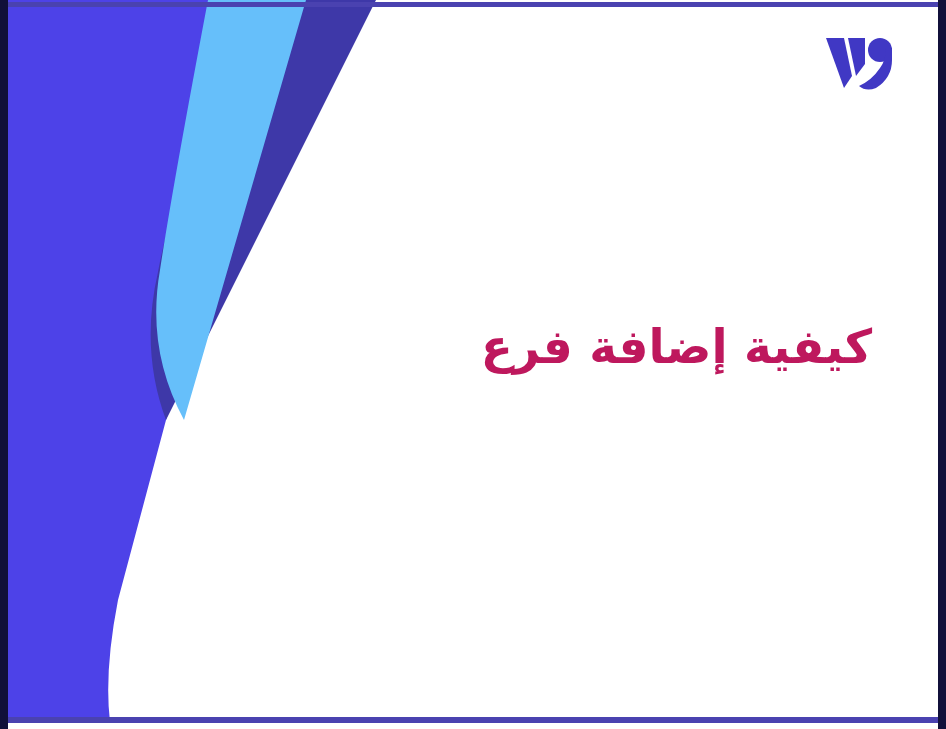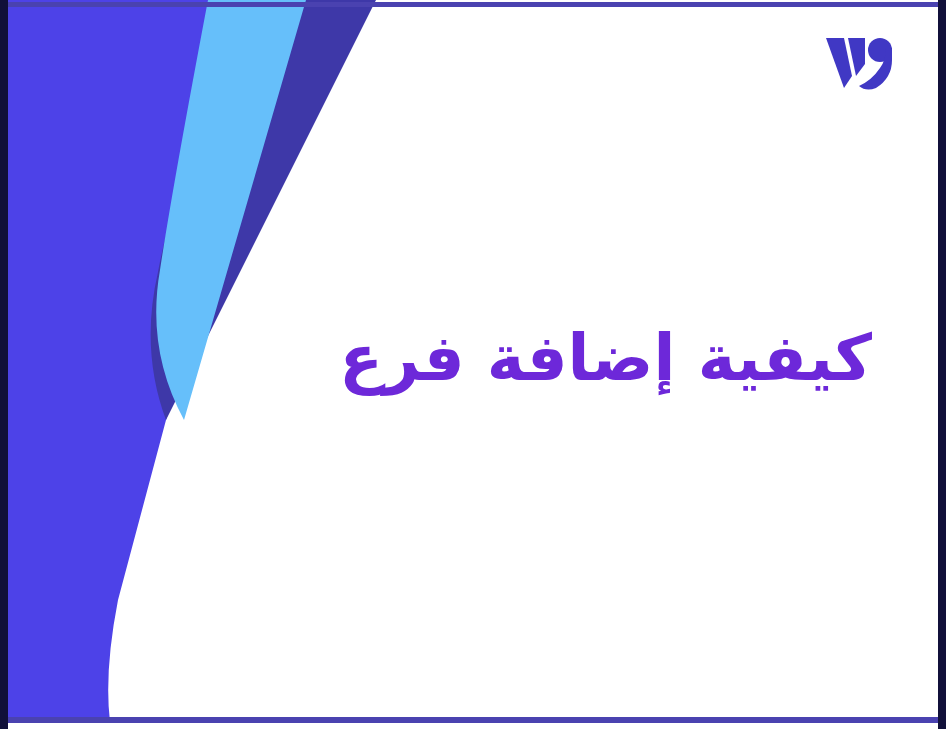--- a/index.html
+++ b/index.html
@@ -94,24 +94,24 @@
     left: 0;
     width: 872px;
     text-align: left;
     z-index: 30;
     direction: rtl;
   }
   .slide-title {
     margin: 0;
     display: inline-block;
     font-family: "DejaVu Sans", "Liberation Sans", sans-serif;
-    font-size: 64px;
+    font-size: 47px;
     font-weight: 700;
     line-height: 1.25;
-    color: #6d28d9;
+    color: #be185d;
     letter-spacing: 0px;
     direction: rtl;
     unicode-bidi: embed;
     text-align: right;
     padding-right: 0;
     width: 100%;
   }
 </style>
 </head>
 <body>

